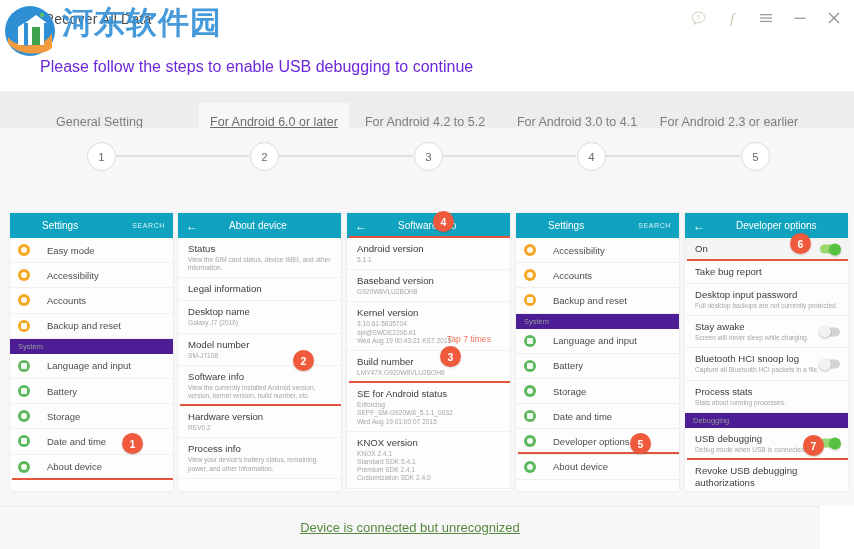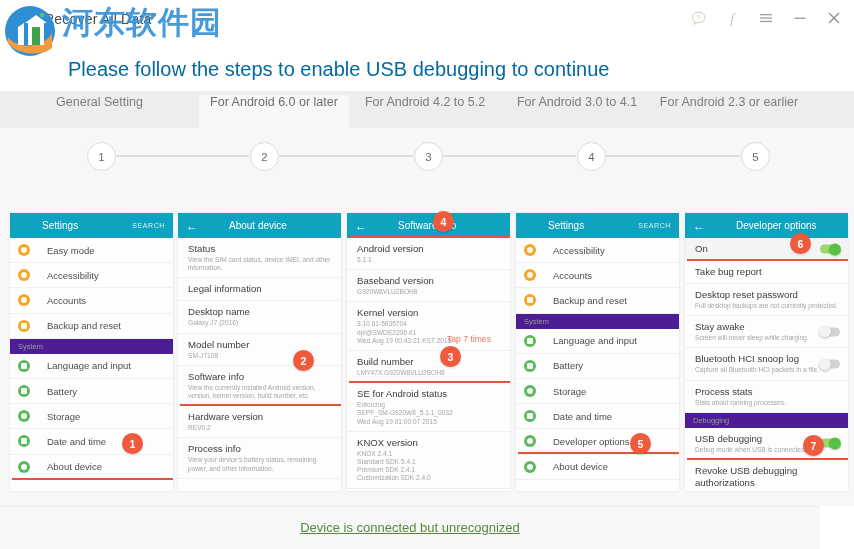--- a/index.html
+++ b/index.html
@@ -21,26 +21,26 @@
 
   
   .wm-logo{position:absolute;left:2px;top:3px;width:56px;height:56px;pointer-events:none;}
   .wm-cn{position:absolute;left:62px;top:2px;font-size:31px;font-weight:bold;color:#3a93d8;
          letter-spacing:1px;opacity:.93;pointer-events:none;
          font-family:"DejaVu Sans",sans-serif;}
   .wm-url{position:absolute;left:62px;top:40px;font-size:19px;font-weight:bold;color:#1e7a3c;
           letter-spacing:.3px;pointer-events:none;font-family:"Liberation Serif",serif;}
 
   
-  .instruction{position:absolute;left:68px;top:58px;font-size:20px;color:#0369a1;}
+  .instruction{position:absolute;left:40px;top:58px;font-size:16px;color:#6d28d9;}
 
   
   .tabbar{position:absolute;left:0;top:91px;width:854px;height:37px;background:#eceded;
           border-bottom:1px solid #e3e4e5;}
-  .tab{position:absolute;top:4px;height:37px;display:flex;justify-content:center;
+  .tab{position:absolute;top:12px;height:37px;display:flex;align-items:center;justify-content:center;
        font-size:12.5px;color:#7d7d7d;cursor:pointer;}
   .tab.active{background:#f7f7f7;color:#6d6d6d;}
 
   
   .steps{position:absolute;left:0;top:128px;width:854px;height:62px;background:#f7f7f7;}
   .step-line{position:absolute;top:155px;height:2px;background:#dededf;}
   .step-node{position:absolute;top:142px;width:27px;height:27px;border-radius:50%;
              background:#ffffff;border:1.6px solid #dcdcdc;
              display:flex;align-items:center;justify-content:center;
              font-size:11.5px;color:#6b6b6b;}
@@ -146,21 +146,21 @@
       </div>
     </div>
   </div>
 
   <div class="instruction">Please follow the steps to enable USB debugging to continue</div>
 
   <div class="tabbar" id="tabbar">
       <div class="tab" style="left: 0px; width: 199px;">
         <span>General Setting</span>
       </div>
-      <div class="tab active" style="left: 199px; width: 150px;">
+      <div class="tab active" style="left: 199px; width: 150px; text-decoration: underline;">
         <span>For Android 6.0 or later</span>
       </div>
       <div class="tab" style="left: 349px; width: 152px;">
         <span>For Android 4.2 to 5.2</span>
       </div>
       <div class="tab" style="left: 501px; width: 152px;">
         <span>For Android 3.0 to 4.1</span>
       </div>
       <div class="tab" style="left: 653px; width: 152px;">
         <span>For Android 2.3 or earlier</span>
@@ -364,21 +364,21 @@
           <div class="drow" style="background: rgb(244, 244, 244);">
             <div class="dtitle">On</div>
             <div class="toggle on">
               <div class="knob"></div>
             </div>
           </div>
           <div class="drow">
             <div class="dtitle">Take bug report</div>
           </div>
           <div class="drow">
-            <div class="dtitle">Desktop reset password</div>
+            <div class="dtitle">Desktop input password</div>
             <div class="dsub">Full desktop backups are not currently protected.</div>
           </div>
           <div class="drow">
             <div class="dtitle">Stay awake</div>
             <div class="dsub">Screen will never sleep while charging.</div>
             <div class="toggle">
               <div class="knob"></div>
             </div>
           </div>
           <div class="drow">

